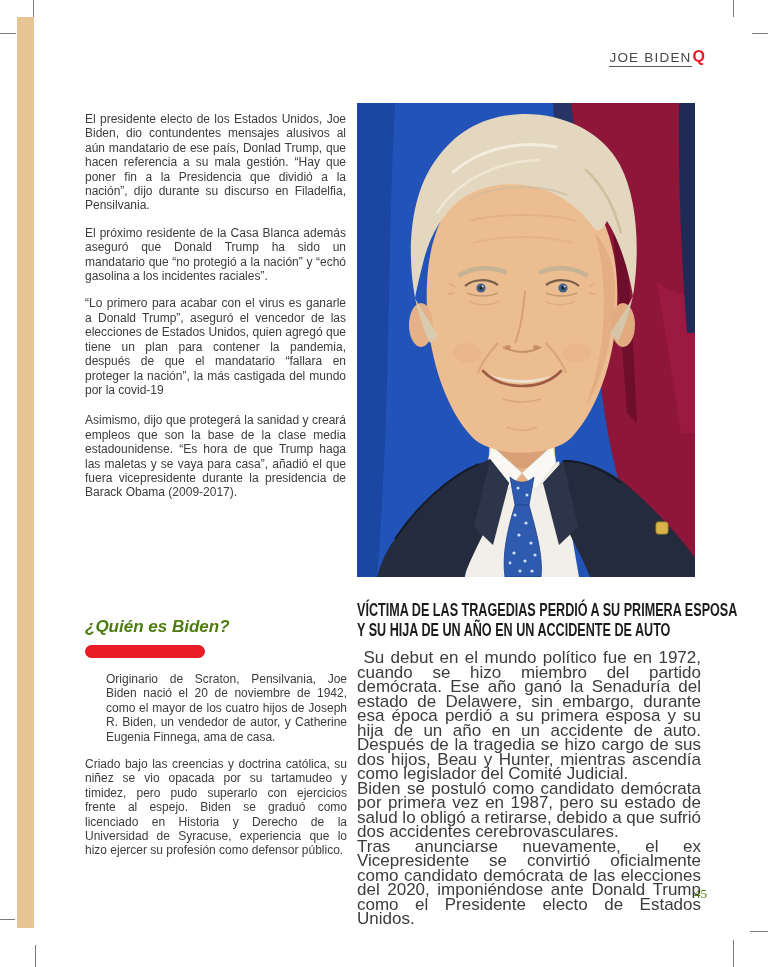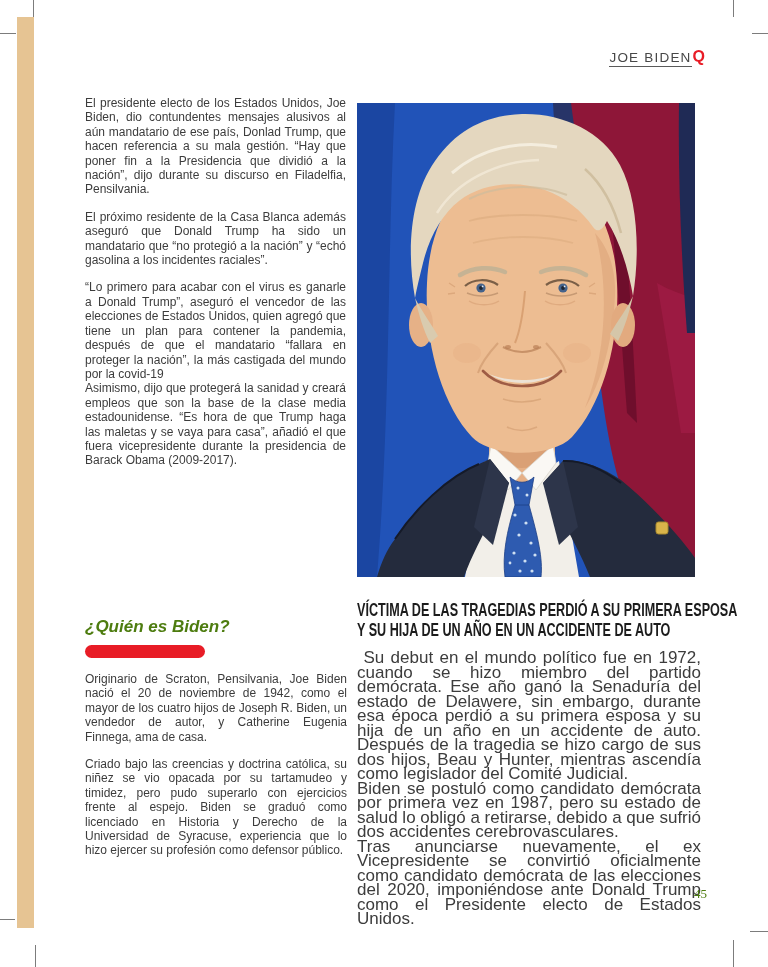--- a/index.html
+++ b/index.html
@@ -25,41 +25,41 @@
   .header { position:absolute; top:48px; right:63px; display:flex; align-items:baseline;text-align:right; }
   .header-title {
     font-size:13.5px; letter-spacing:1.2px; color:#474747;
     border-bottom:1px solid #5a5a5a; padding-bottom:1px;
   }
   .header-q { font-size:16px; font-weight:700; color:#e81c26; margin-left:1px; }
 
   
   .col { position:absolute; color:#3c3c3c; }
   .col p { font-size:12px; line-height:14.4px; text-align:justify; margin:0 0 13px 0; }
-  .col p.nogap { margin-bottom:0; }
-  .intro { left:85px; top:96px; width:261px; }
+  .col p.nogap { margin-bottom:16px; }
+  .intro { left:85px; top:112px; width:261px; }
   .bio { left:85px; top:604px; width:262px; }
   .tragedy { left:357px; top:601px; width:344px; }
   .tragedy p { margin:0; font-size:17px; line-height:14.5px; }
   .tragedy .kicker-wrap { margin-bottom:11px; }
 
   .kicker-line {
     display:block; white-space:nowrap; font-weight:700; color:#1c1c1c;
     transform-origin:0 0;
   }
   .bio .kicker-line { font-size:18px; line-height:19px; transform:scaleX(.75); }
   .tragedy .kicker-line { font-size:17.5px; line-height:19.5px; transform:scaleX(.72); }
 
   .subtitle {
     margin-top:13px; font-size:17px; font-weight:700; font-style:italic; color:#4d7c0f;
   }
   .redbar {
     margin-top:8px; width:120px; height:13px; border-radius:7px; background:#e81c26;
   }
-  .bio .first-bio-p { margin-top:14px; }
+  .bio .first-bio-p { margin-top:14px;margin-left:21px; }
 
   
   .photo { position:absolute; left:357px; top:103px; width:338px; height:474px; }
   .photo svg { display:block; }
 
   .pageno {
     position:absolute; left:694px; top:886px;
     font-family:"Liberation Serif", serif; font-size:13px; color:#4d7c0f;
   }
 </style>

